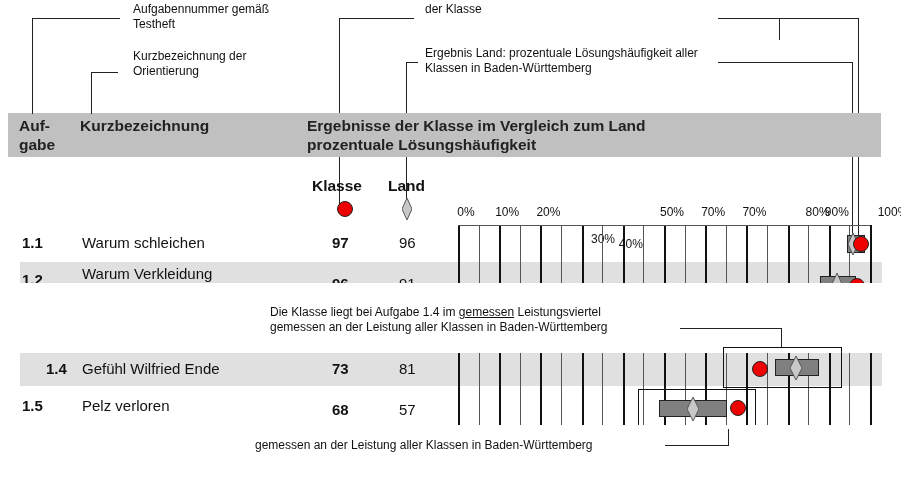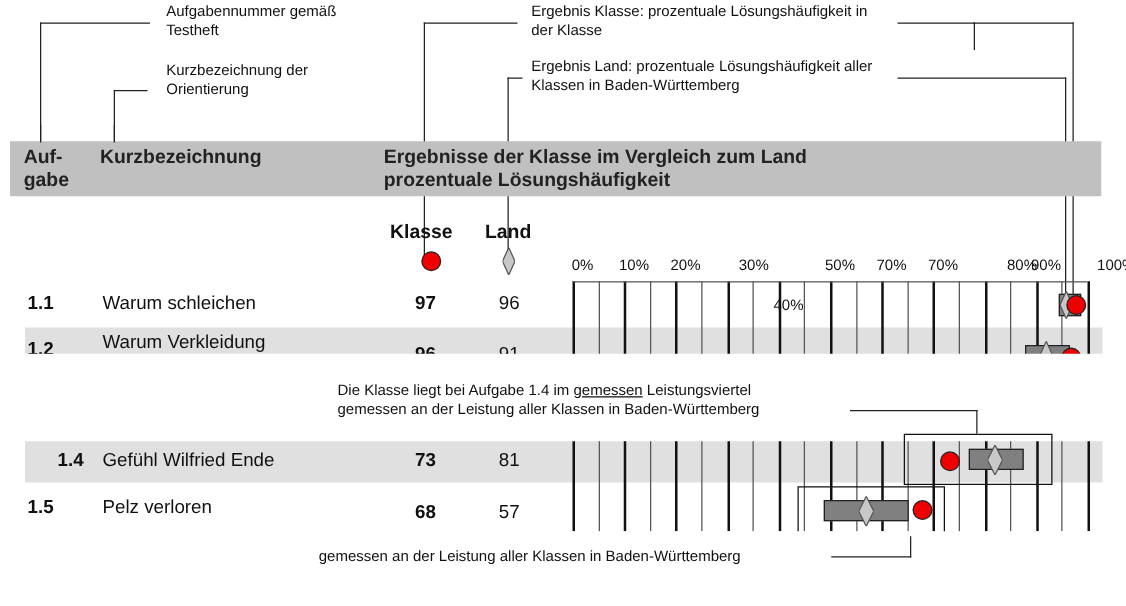--- a/index.html
+++ b/index.html
@@ -36,21 +36,20 @@
 <div class="line" style="left:32px;top:18px;width:1px;height:95px;"></div>
 
 <div class="callout" style="left:133px;top:49px;">
   <div>Kurzbezeichnung der</div>
   <div>Orientierung</div>
 </div>
 <div class="line" style="left:91px;top:72px;width:27px;height:1px;"></div>
 <div class="line" style="left:91px;top:72px;width:1px;height:41px;"></div>
 
 <div class="callout" style="left:425px;top:2px;">
-  <div>Ergebnis Klasse: prozentuale Lösungshäufigkeit in</div>
   <div>der Klasse</div>
 </div>
 <div class="line" style="left:339px;top:18px;width:75px;height:1px;"></div>
 <div class="line" style="left:339px;top:18px;width:1px;height:188px;"></div>
 <div class="line" style="left:718px;top:18px;width:62px;height:1px;"></div>
 <div class="line" style="left:779px;top:18px;width:1px;height:22px;"></div>
 
 <div class="callout" style="left:425px;top:46px;">
   <div>Ergebnis Land: prozentuale Lösungshäufigkeit aller</div>
   <div>Klassen in Baden-Württemberg</div>
@@ -83,21 +82,21 @@
 <div class="abs" style="left:388px;top:177px;font-size:15.5px;font-weight:bold;">Land</div>
 <div class="dot" style="left:345px;top:209px;"></div>
 <svg class="diamond" style="left:407px;top:209px;" width="10" height="22" viewBox="0 0 10 22">
   <polygon points="5,0 10,11 5,22 0,11" fill="#c8c8c8" stroke="#555" stroke-width="1"></polygon>
 </svg>
 
 <div id="ticks">
     <div class="tick-label" style="left: 466px;">0%</div>
     <div class="tick-label" style="left: 507.2px;">10%</div>
     <div class="tick-label" style="left: 548.4px;">20%</div>
-    <div class="tick-label" style="left: 603px;">30%</div>
+    <div class="tick-label" style="left: 603px; margin-top: 27px;">30%</div>
     <div class="tick-label" style="left: 630.8px; margin-top: 32px;">40%</div>
     <div class="tick-label" style="left: 672px;">50%</div>
     <div class="tick-label" style="left: 713.2px;">70%</div>
     <div class="tick-label" style="left: 754.4px;">70%</div>
     <div class="tick-label" style="left: 795.6px; margin-left: 22px;">80%</div>
     <div class="tick-label" style="left: 836.8px;">90%</div>
     <div class="tick-label" style="left: 878px; margin-left: 15px;">100%</div>
   </div>
 
 <div class="row-band" style="top:262px;height:30px;"></div>

